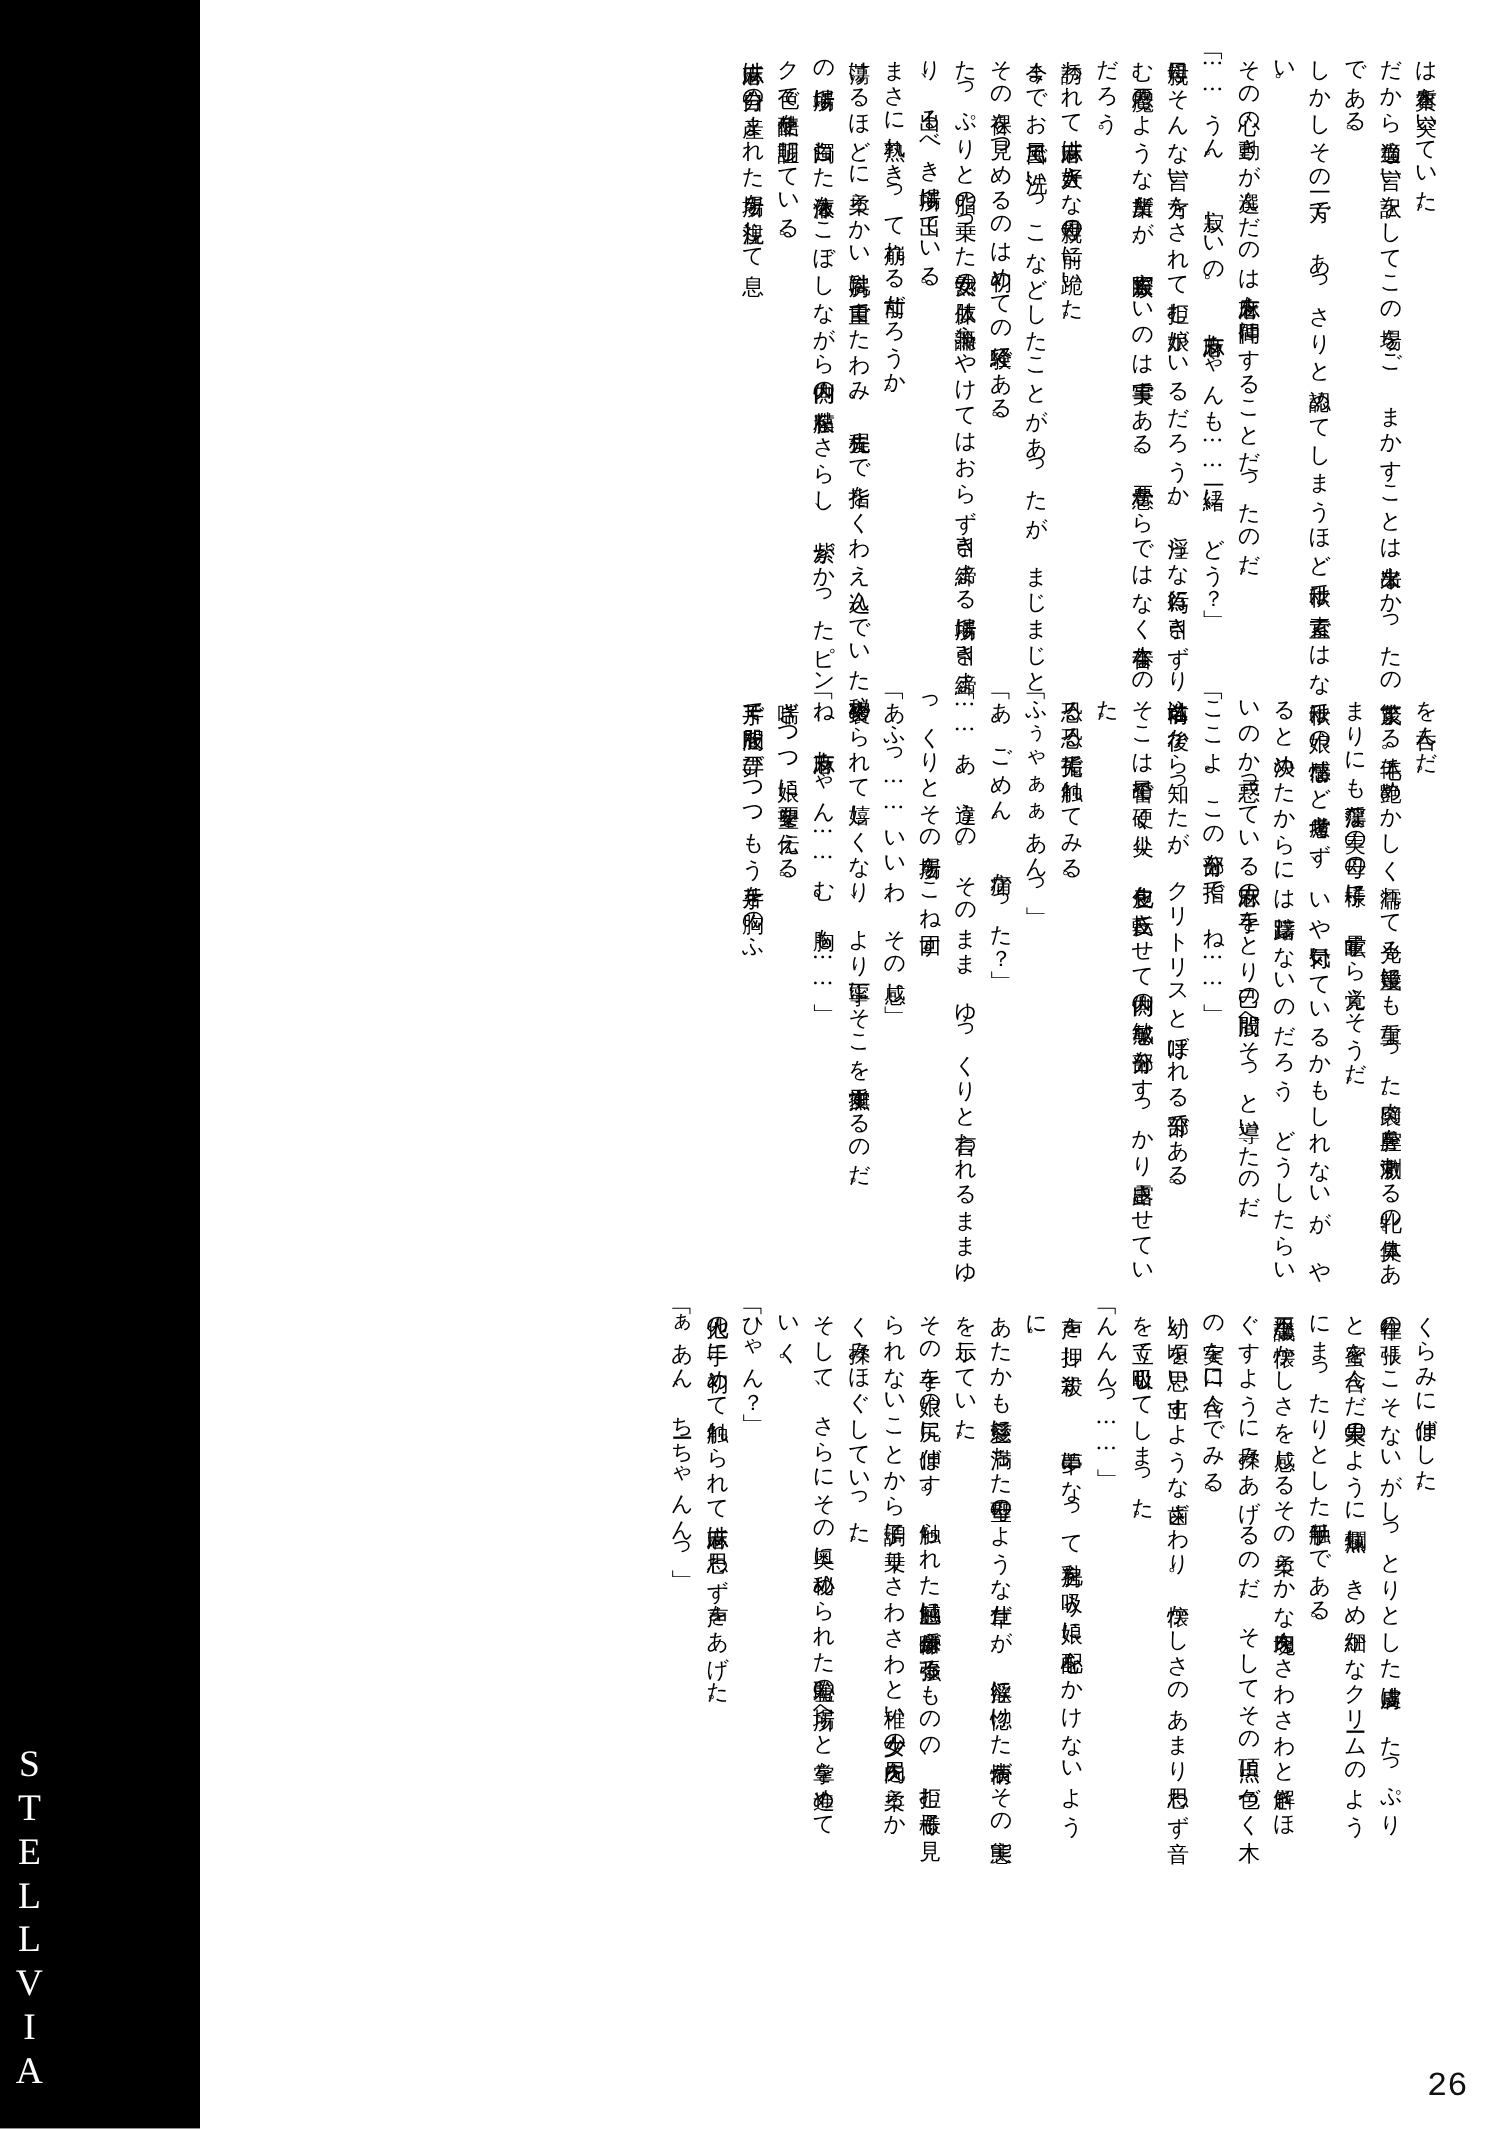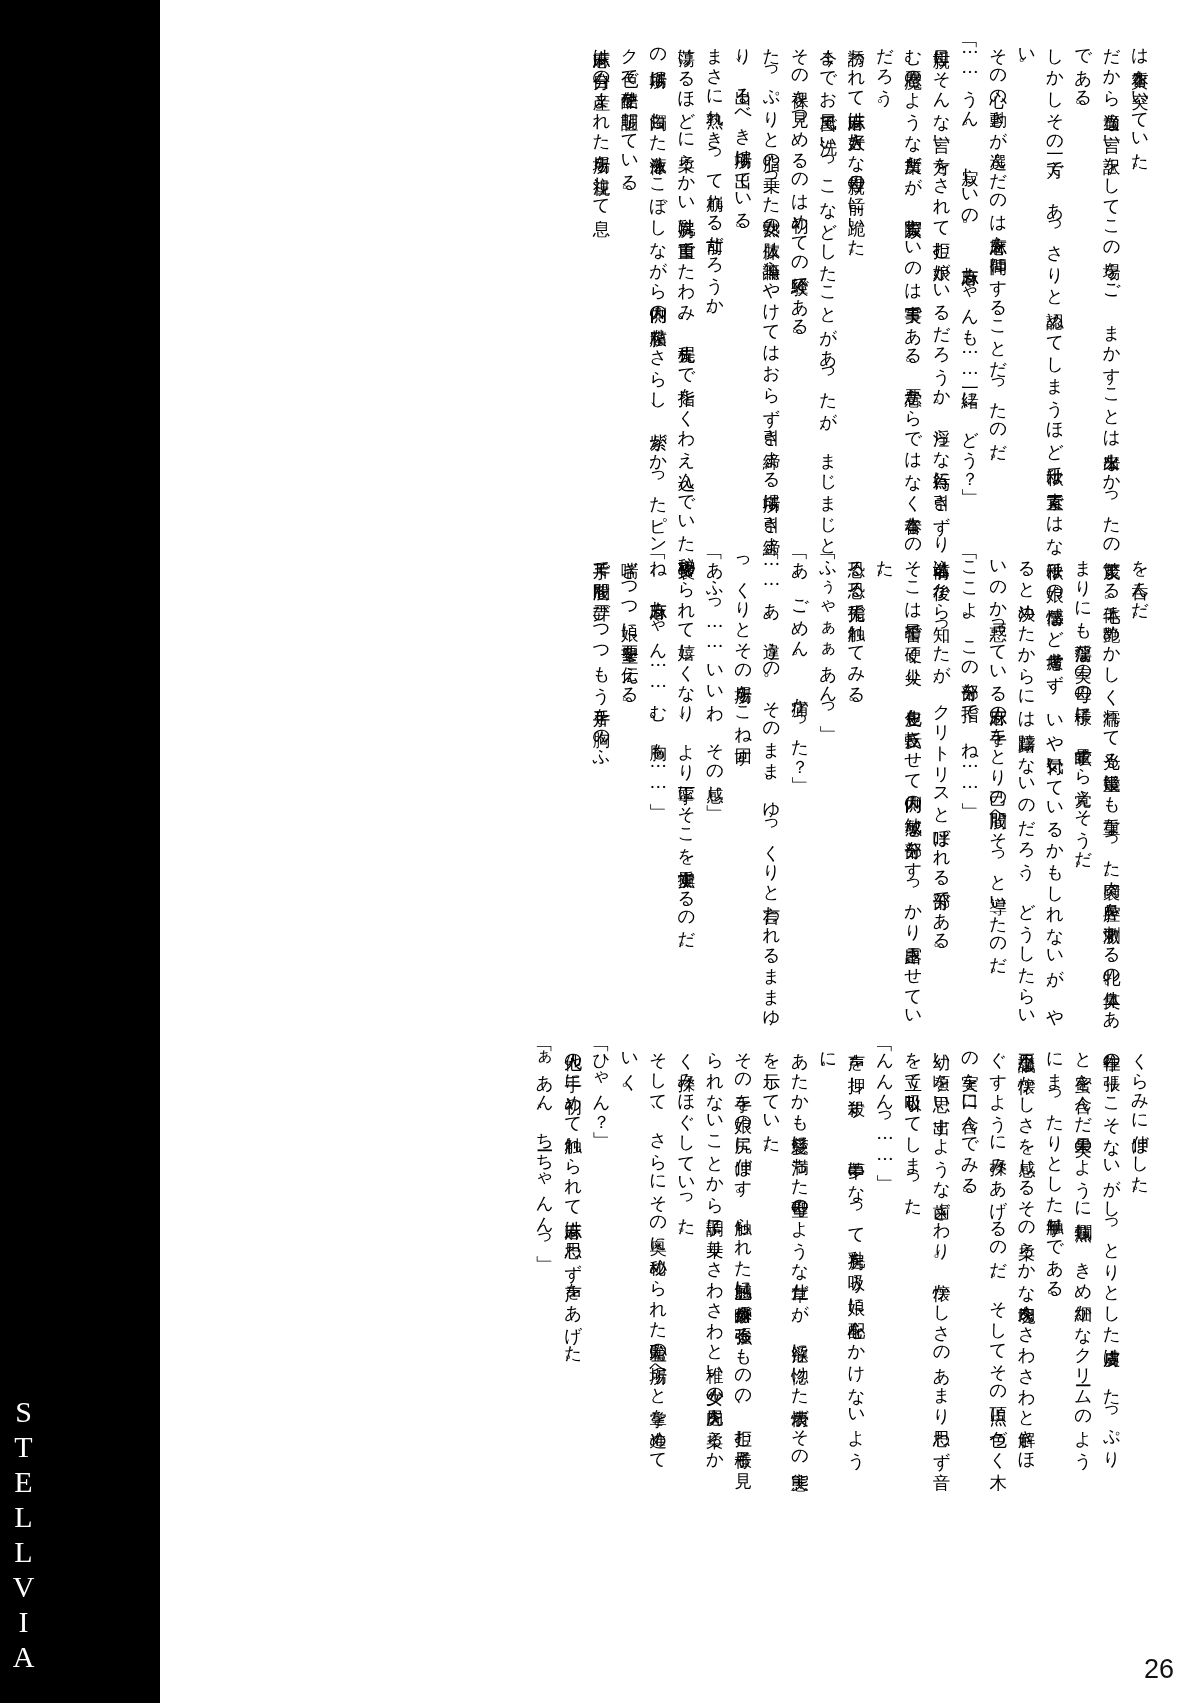--- a/index.html
+++ b/index.html
@@ -33,21 +33,21 @@
     font-size: 30px;
     letter-spacing: 2px;
     writing-mode: vertical-rl;
     text-orientation: upright;
     line-height: 1;
   }
   .page-number {
     position: absolute;
     right: 26px;
     bottom: 18px;
-    font-family: Liberation Sans, sans-serif;
+    font-family: Liberation Mono, monospace;
     font-size: 27px;
     color: #111111;
   }
 
   
   .vblock {
     position: absolute;
     writing-mode: vertical-rl;
     text-orientation: upright;
     font-family: "DejaVu Serif", serif;

